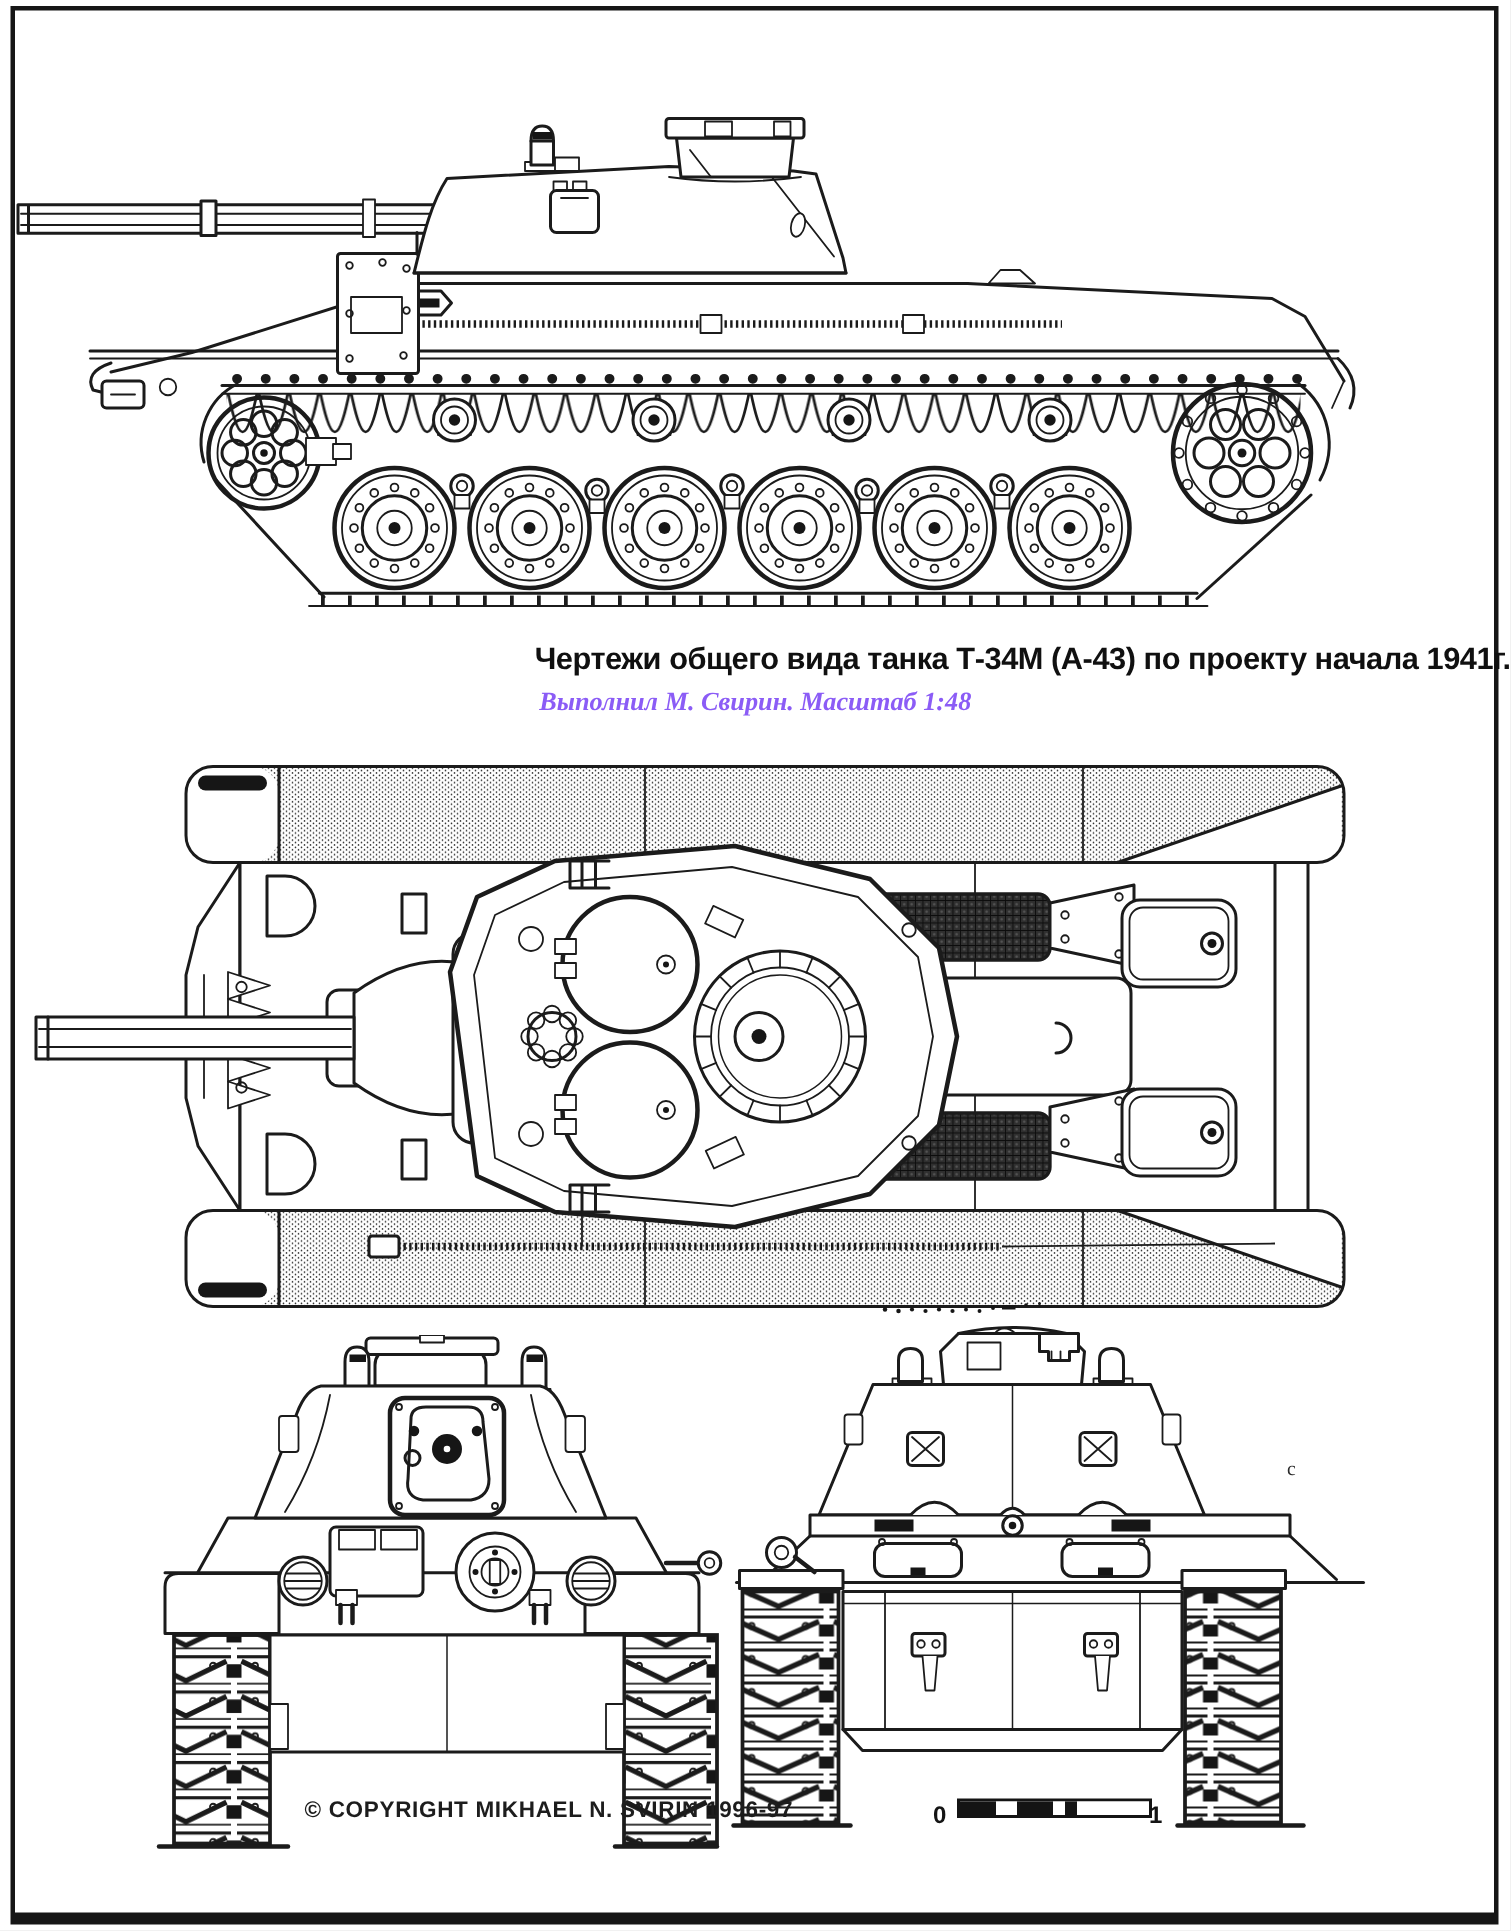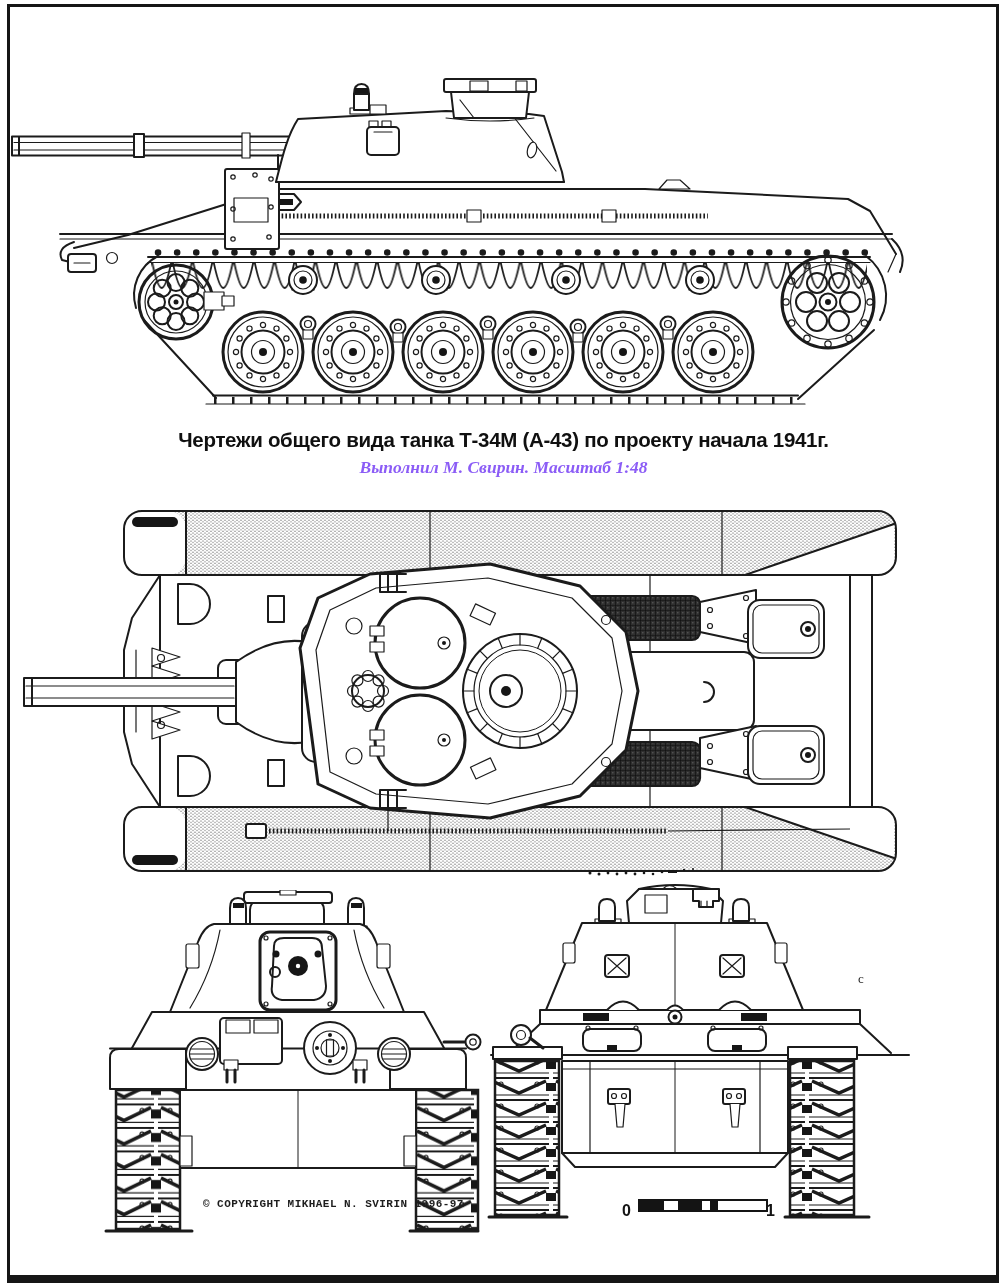--- a/index.html
+++ b/index.html
@@ -1,27 +1,27 @@
 <!DOCTYPE html>
 <html><head>
 <meta charset="utf-8">
 <style>
   html,body{margin:0;padding:0;background:#e8e8e6;}
   .page{position:relative;width:1007px;height:1287px;background:#ffffff;overflow:hidden;
         font-family:"Liberation Sans", sans-serif;color:#161616;}
   .frame{position:absolute;left:7px;top:4px;width:986px;height:1268px;
          border:3px solid #161616;border-bottom-width:8px;pointer-events:none;}
   .abs{position:absolute;}
-  .caption-title{position:absolute;left:0;top:428px;width:1007px;text-align:center;
+  .caption-title{position:absolute;left:0;top:428px;width:1007px;text-align:right;
       font-weight:bold;font-size:20.5px;letter-spacing:-0.3px;color:#101010;}
   .caption-sub{position:absolute;left:0;top:457px;width:1007px;text-align:center;
       font-family:"Liberation Serif", serif;font-style:italic;font-weight:bold;
       font-size:17.5px;color:#8b5cf6;}
-  .copyright{position:absolute;left:203px;top:1198px;font-size:11px;font-weight:bold;
-      letter-spacing:0.45px;color:#1d1d1d;font-family:Liberation Mono, monospace;}
+  .copyright{position:absolute;left:203px;top:1198px;font-size:15px;font-weight:bold;
+      letter-spacing:0.45px;color:#1d1d1d;}
   .scalebar{position:absolute;left:616px;top:1193px;width:170px;height:30px;}
   .scalebar .bar{position:absolute;left:22px;top:6px;width:126px;height:9px;
       border:2px solid #141414;display:flex;}
   .scalebar .seg{height:100%;}
   .scalebar .lab{position:absolute;top:9px;font-size:16px;font-weight:bold;color:#141414;}
   .lab0{left:6px;} .lab1{left:150px;}
   .stray{position:absolute;left:858px;top:971px;font-family:"Liberation Serif",serif;
       font-size:13px;color:#2a2a2a;}
   
   .k1{stroke:#1b1b1b;fill:none;stroke-width:1.2;stroke-linejoin:round;stroke-linecap:round;}

